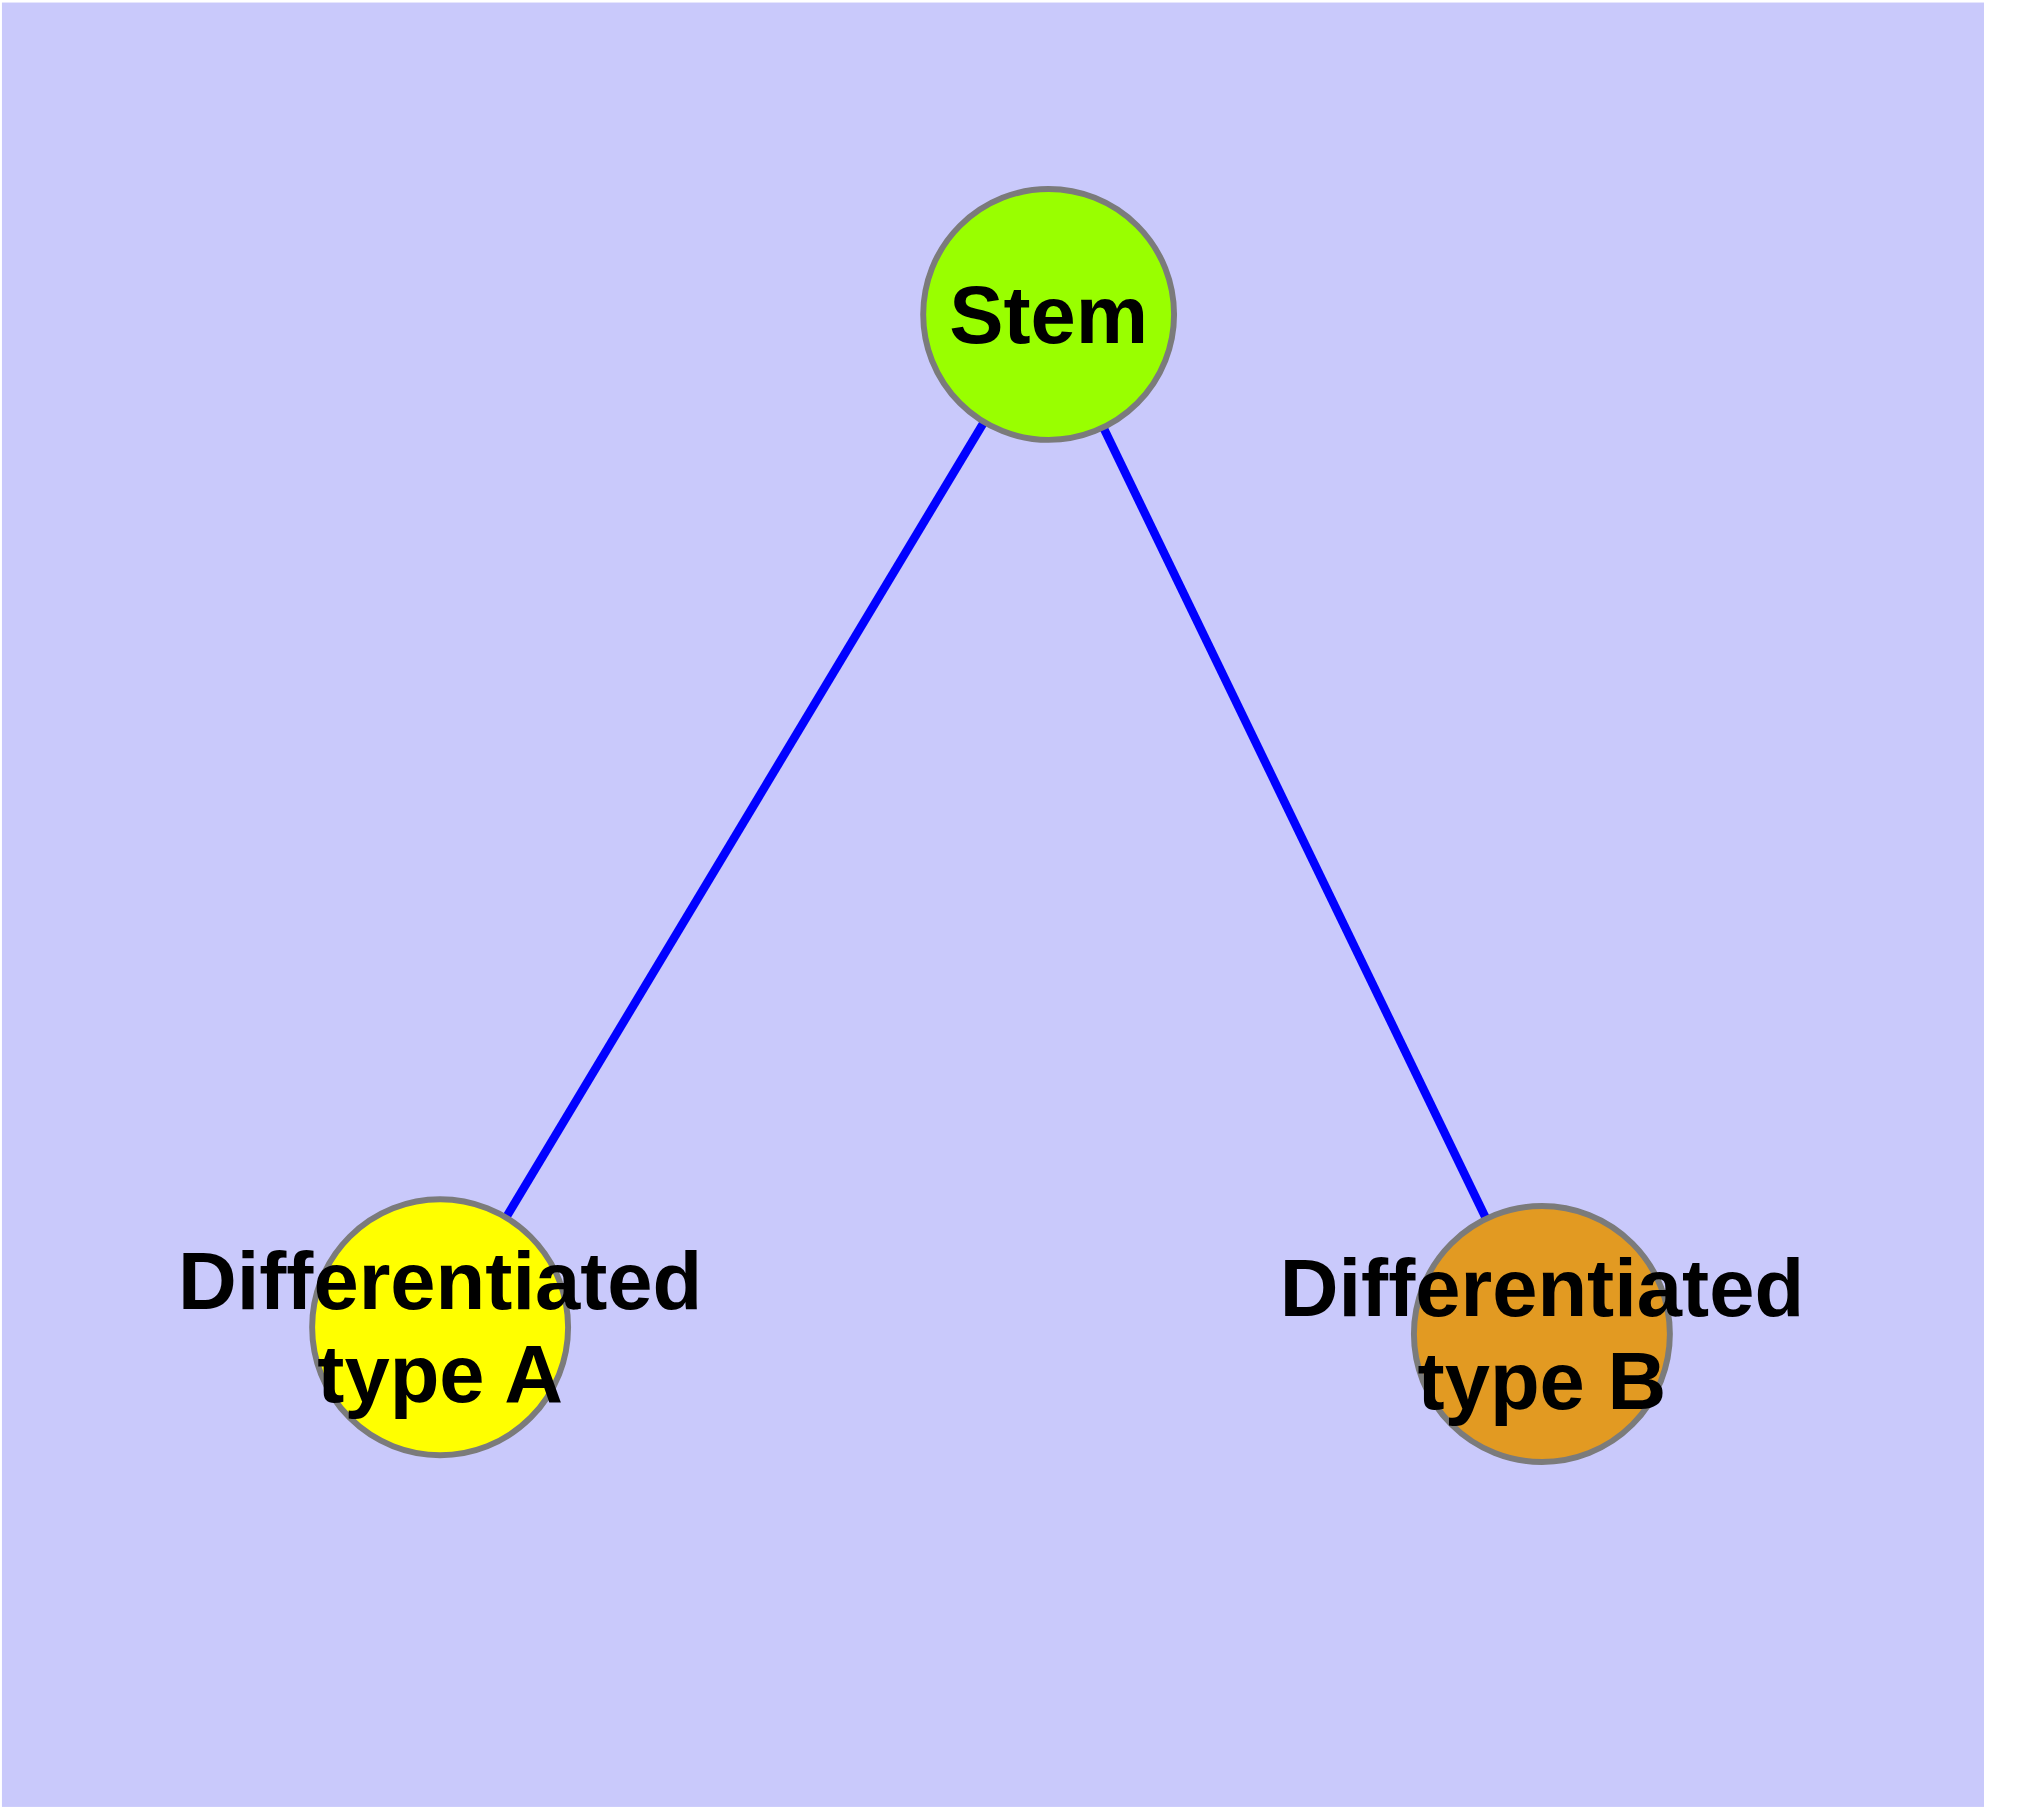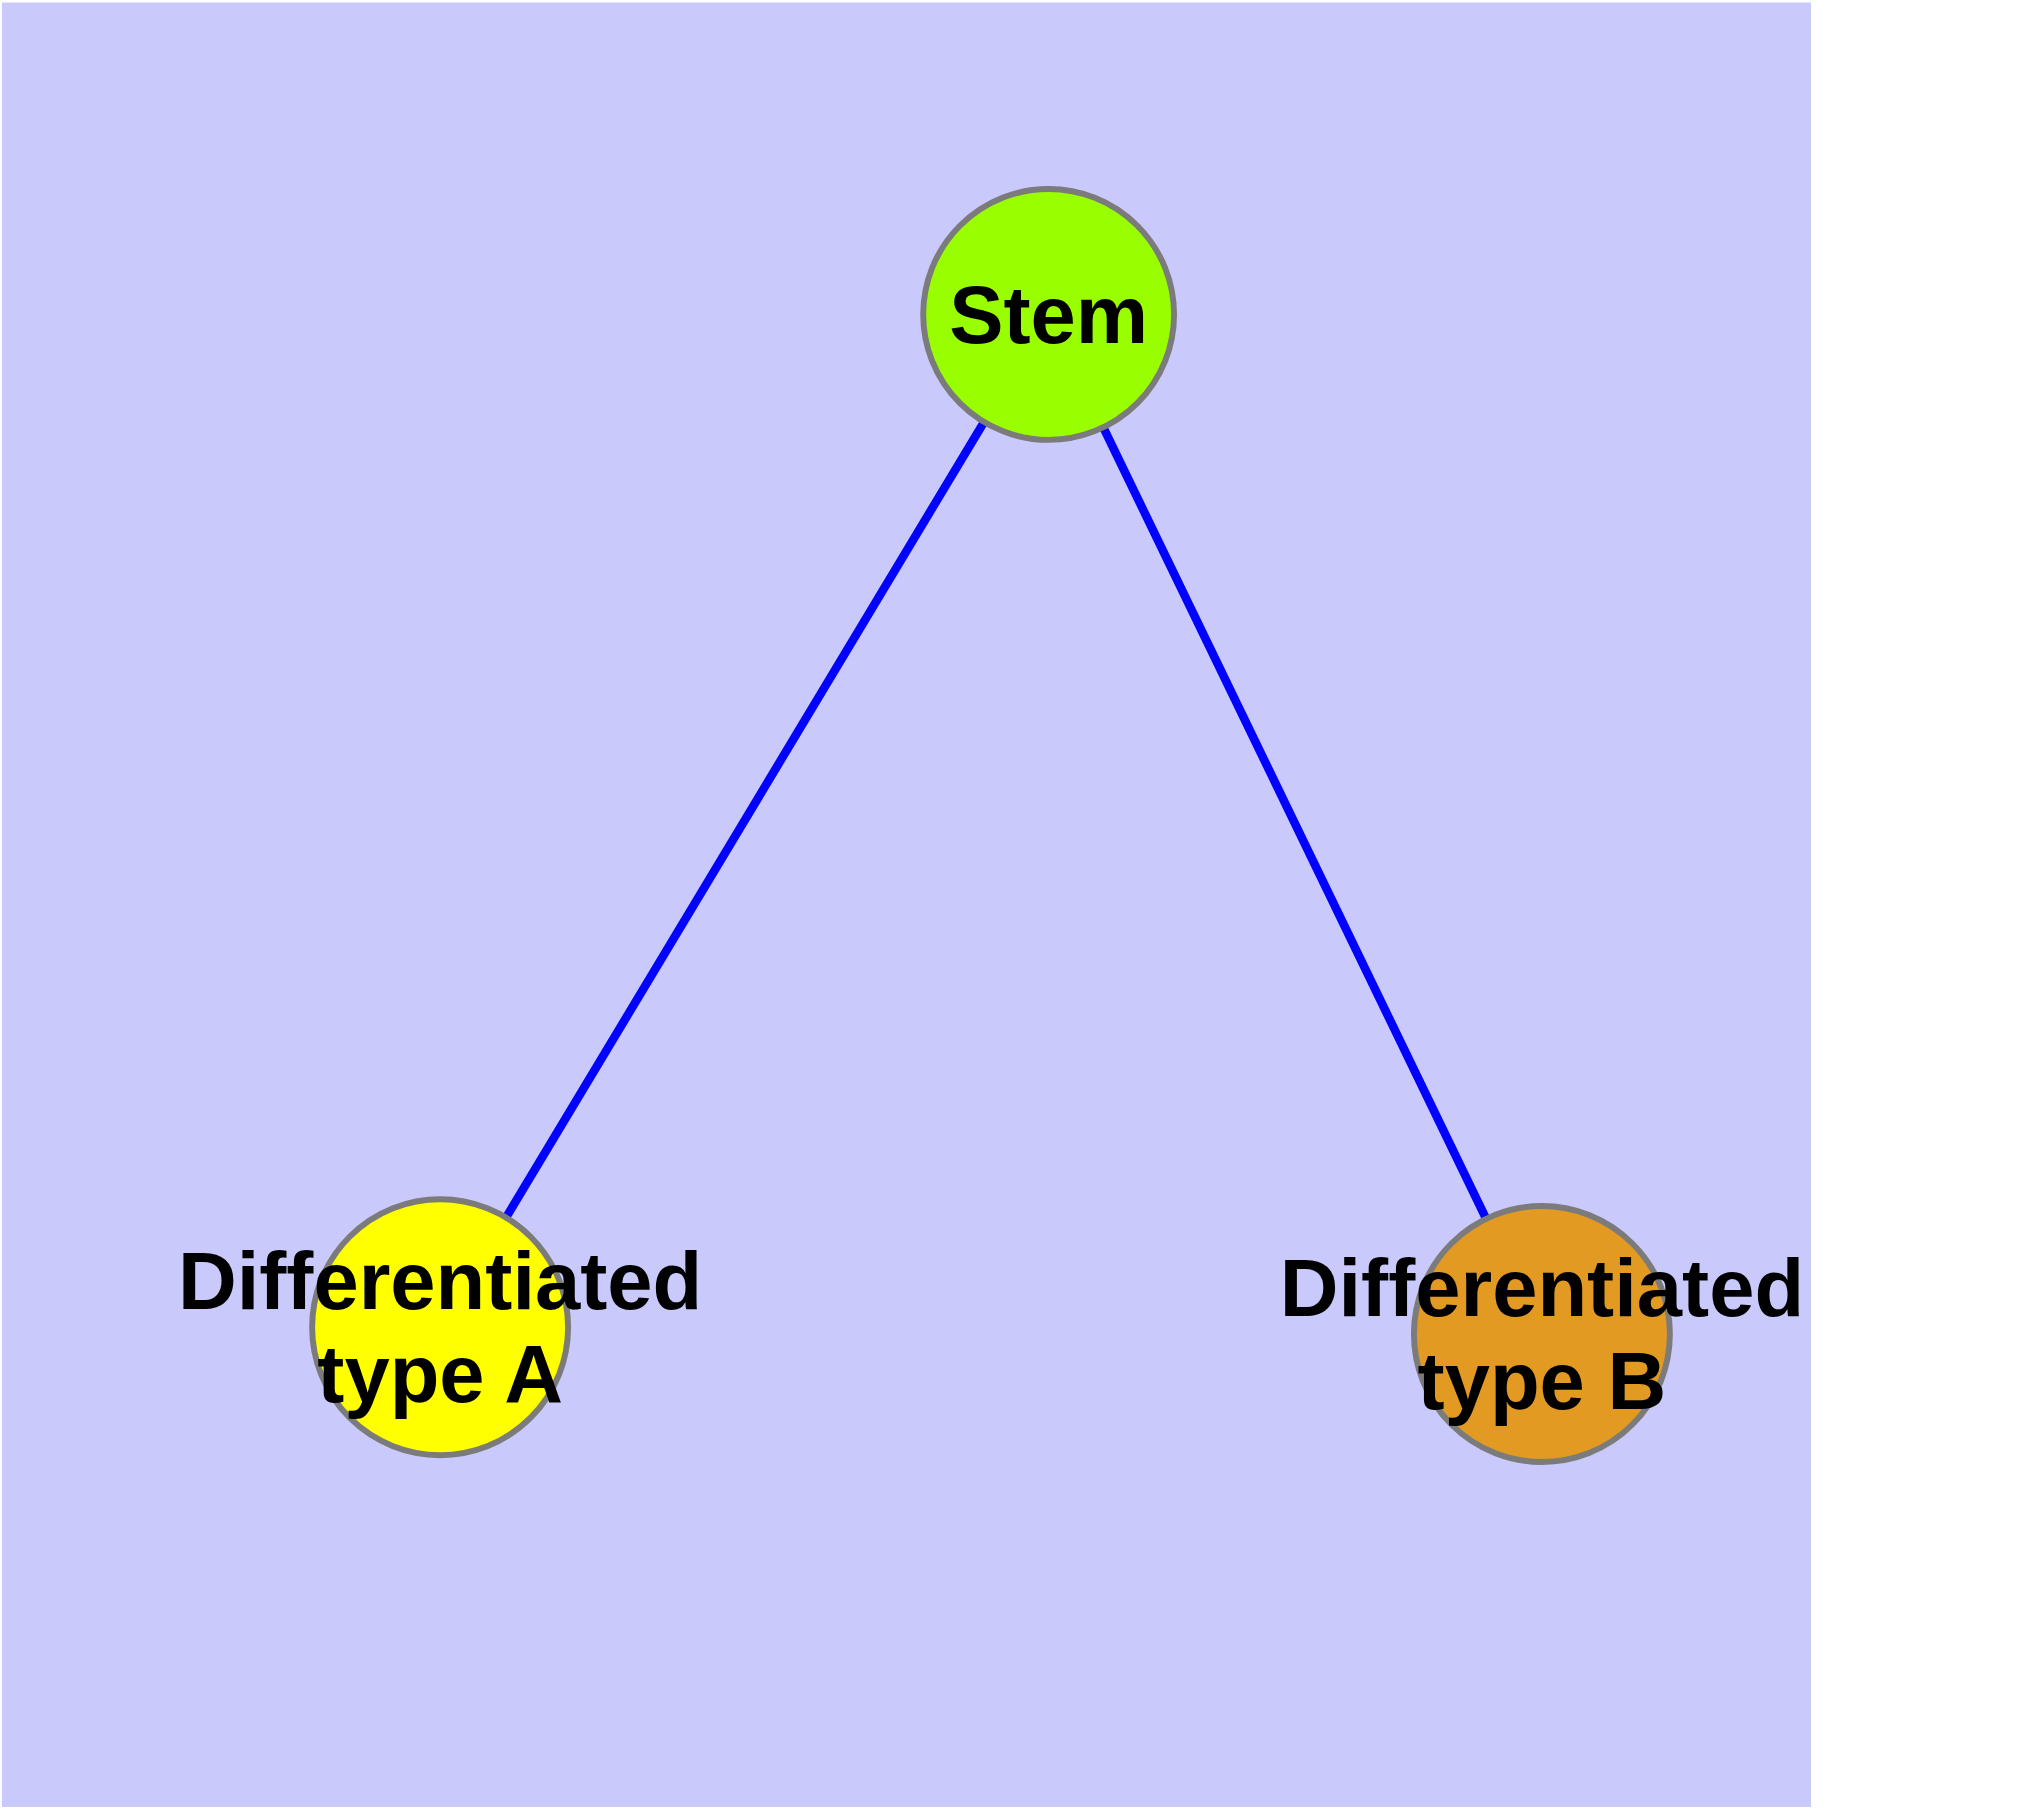--- a/index.html
+++ b/index.html
@@ -2,21 +2,21 @@
 <html style="font-size:13.6px"><head>
 <meta charset="utf-8">
 <style>
   html, body {
     margin: 0;
     padding: 0;
     background: #ffffff;
   }
   .canvas-wrap {
     position: relative;
-    width: 1811px;
+    width: 1984px;
     height: 1812px;
     background: #ffffff;
     overflow: hidden;
   }
   svg {
     display: block;
   }
   svg text {
     font-family: "Liberation Sans", sans-serif;
     font-weight: bold;

